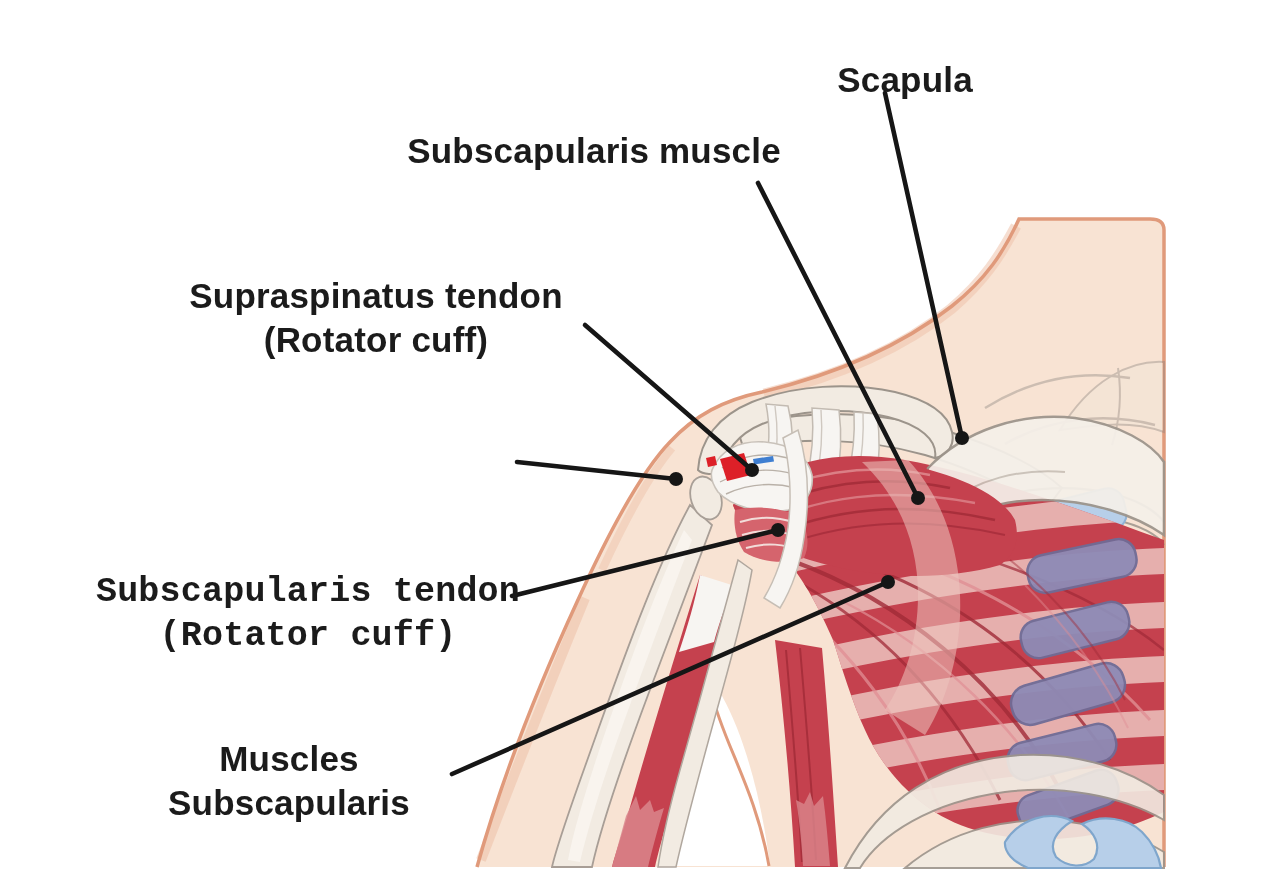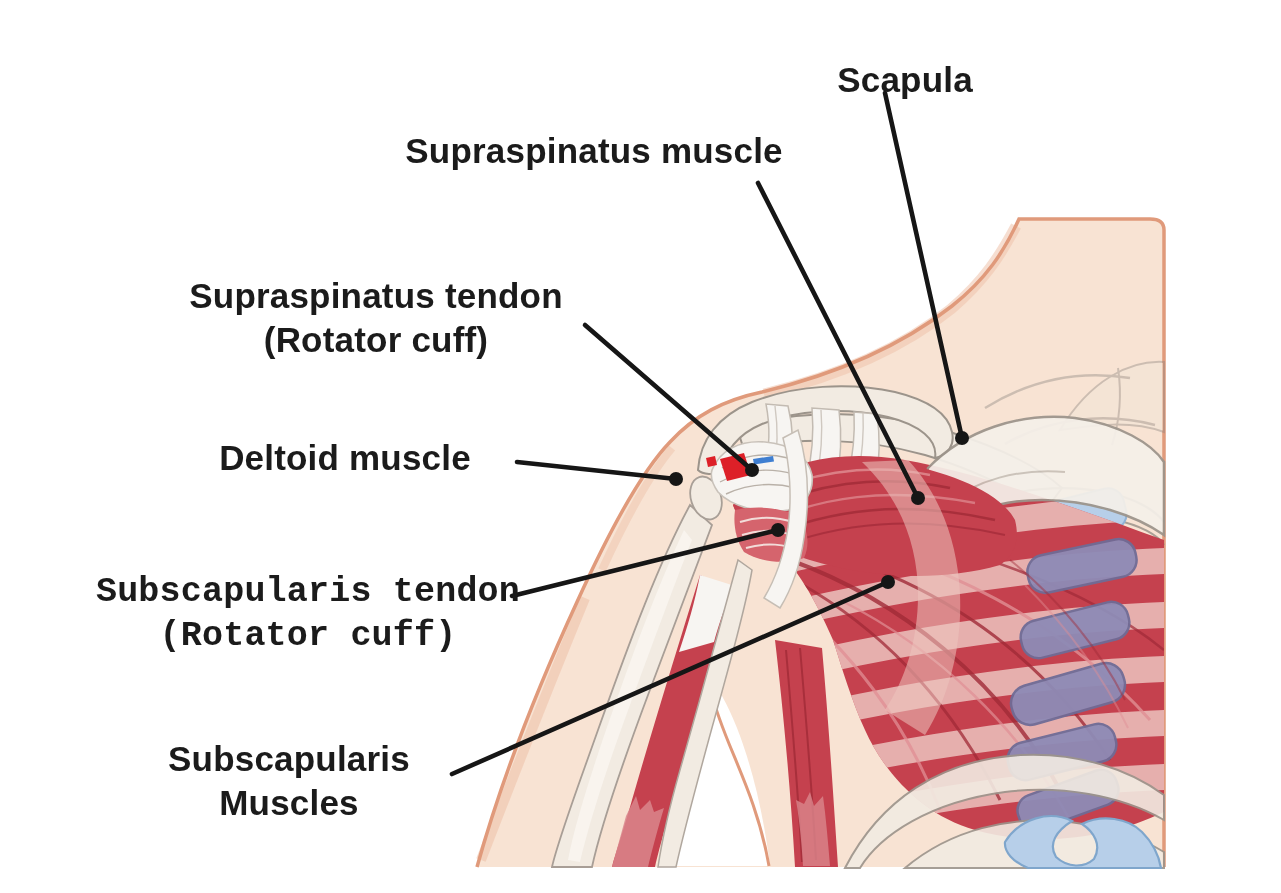--- a/index.html
+++ b/index.html
@@ -215,35 +215,32 @@
       <line class="leader" x1="452" y1="774" x2="888" y2="582"></line>
       <circle class="ldot" cx="888" cy="582" r="7"></circle>
     </g>
   </svg>
 
   <div class="lbl" style="left:869px;top:80px;margin-left:36px;">
     <span>Scapula</span>
   </div>
 
   <div class="lbl" style="left:594px;top:151px;">
-    <span>Supraspinatus muscle</span>
+    <span>Subscapularis muscle</span>
   </div>
 
   <div class="lbl" style="left:376px;top:318px;">
     <div>Supraspinatus tendon</div>
     <div>(Rotator cuff)</div>
   </div>
 
-  <div class="lbl" style="left:345px;top:458px;">
-    <span>Deltoid muscle</span>
-  </div>
 
   <div class="lbl" style="left:308px;top:614px;font-family:Liberation Mono, monospace;">
     <div>Subscapularis tendon</div>
     <div>(Rotator cuff)</div>
   </div>
 
   <div class="lbl" style="left:289px;top:781px;">
+    <div>Muscles</div>
     <div>Subscapularis</div>
-    <div>Muscles</div>
   </div>
 
 </div>
 
 </body></html>

